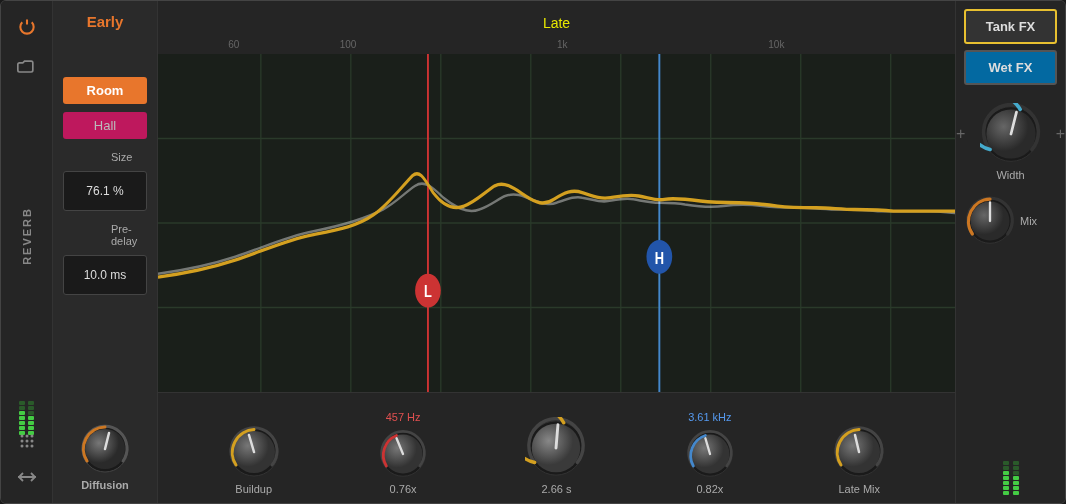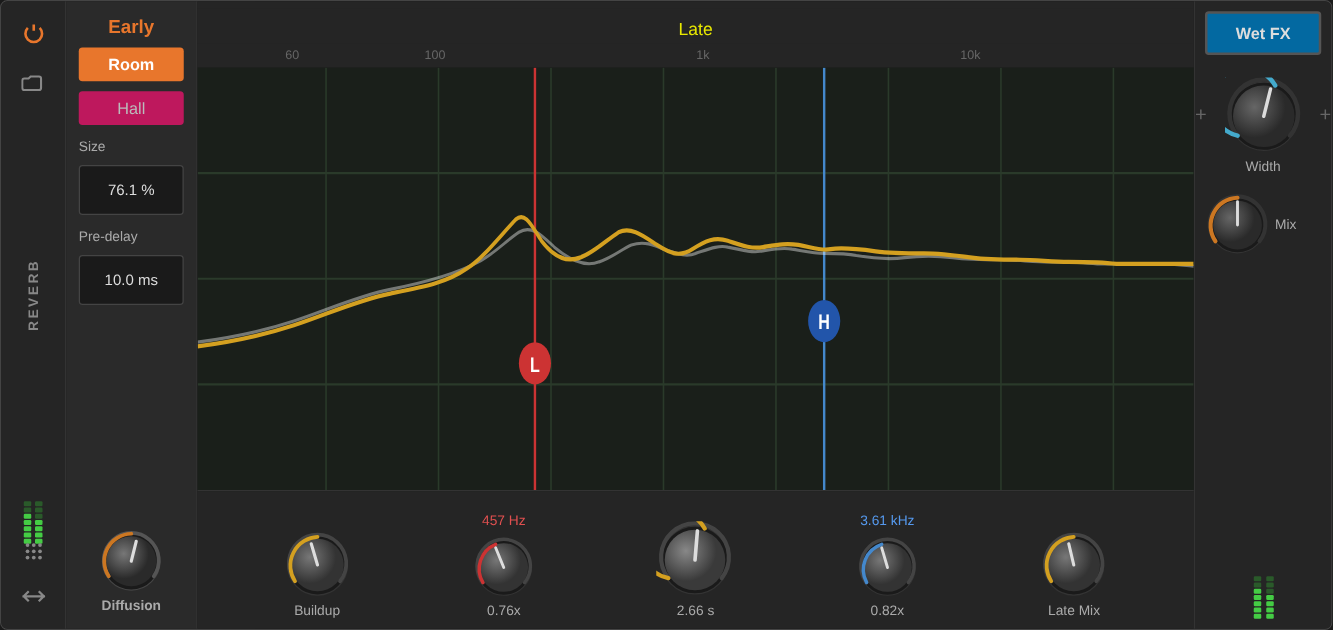--- a/index.html
+++ b/index.html
@@ -78,35 +78,37 @@
     .btn-room {
       background: #e8762c;
       color: #fff;
       border: none;
       border-radius: 3px;
       padding: 6px 0;
       font-size: 13px;
       font-weight: bold;
       cursor: pointer;
       width: 100%;
+      margin-top: 39px;
     }
     .btn-hall {
       background: #be185d;
       color: #bbb;
       border: none;
       border-radius: 3px;
       padding: 6px 0;
       font-size: 13px;
       cursor: pointer;
       width: 100%;
     }
     .param-label {
       color: #aaa;
       font-size: 11px;
       margin-top: 4px;
+      margin-left: 48px;
     }
     .param-value-box {
       background: #1a1a1a;
       border: 1px solid #444;
       border-radius: 3px;
       color: #ddd;
       font-size: 12px;
       text-align: center;
       padding: 12px 0;
       width: 100%;
@@ -484,20 +486,21 @@
             <line x1="27" y1="27" x2="23" y2="10" stroke="#ddd" stroke-width="2.5" stroke-linecap="round"></line>
           </svg>
         </div>
         <div class="knob-label">Late Mix</div>
       </div>
 
     </div>
   </div>
 
   <div class="right-sidebar">
+    <button class="btn-tank-fx">Tank FX</button>
     <button class="btn-wet-fx">Wet FX</button>
 
     <div class="right-knobs" style="align-items:center;display:flex;flex-direction:column;gap:4px;margin-top:12px;">
       <div style="position:relative;display:flex;align-items:center;width:100%;">
         <span style="color:#666;font-size:16px;position:absolute;left:-8px;">+</span>
         <div style="position:relative;width:62px;height:62px;margin:0 auto;">
           <svg viewBox="0 0 68 68" width="62" height="62">
             <circle cx="34" cy="34" r="30" fill="#1a1a1a" stroke="#333" stroke-width="1"></circle>
             <circle cx="34" cy="34" r="27" fill="url(#kgw)"></circle>
             <defs>

